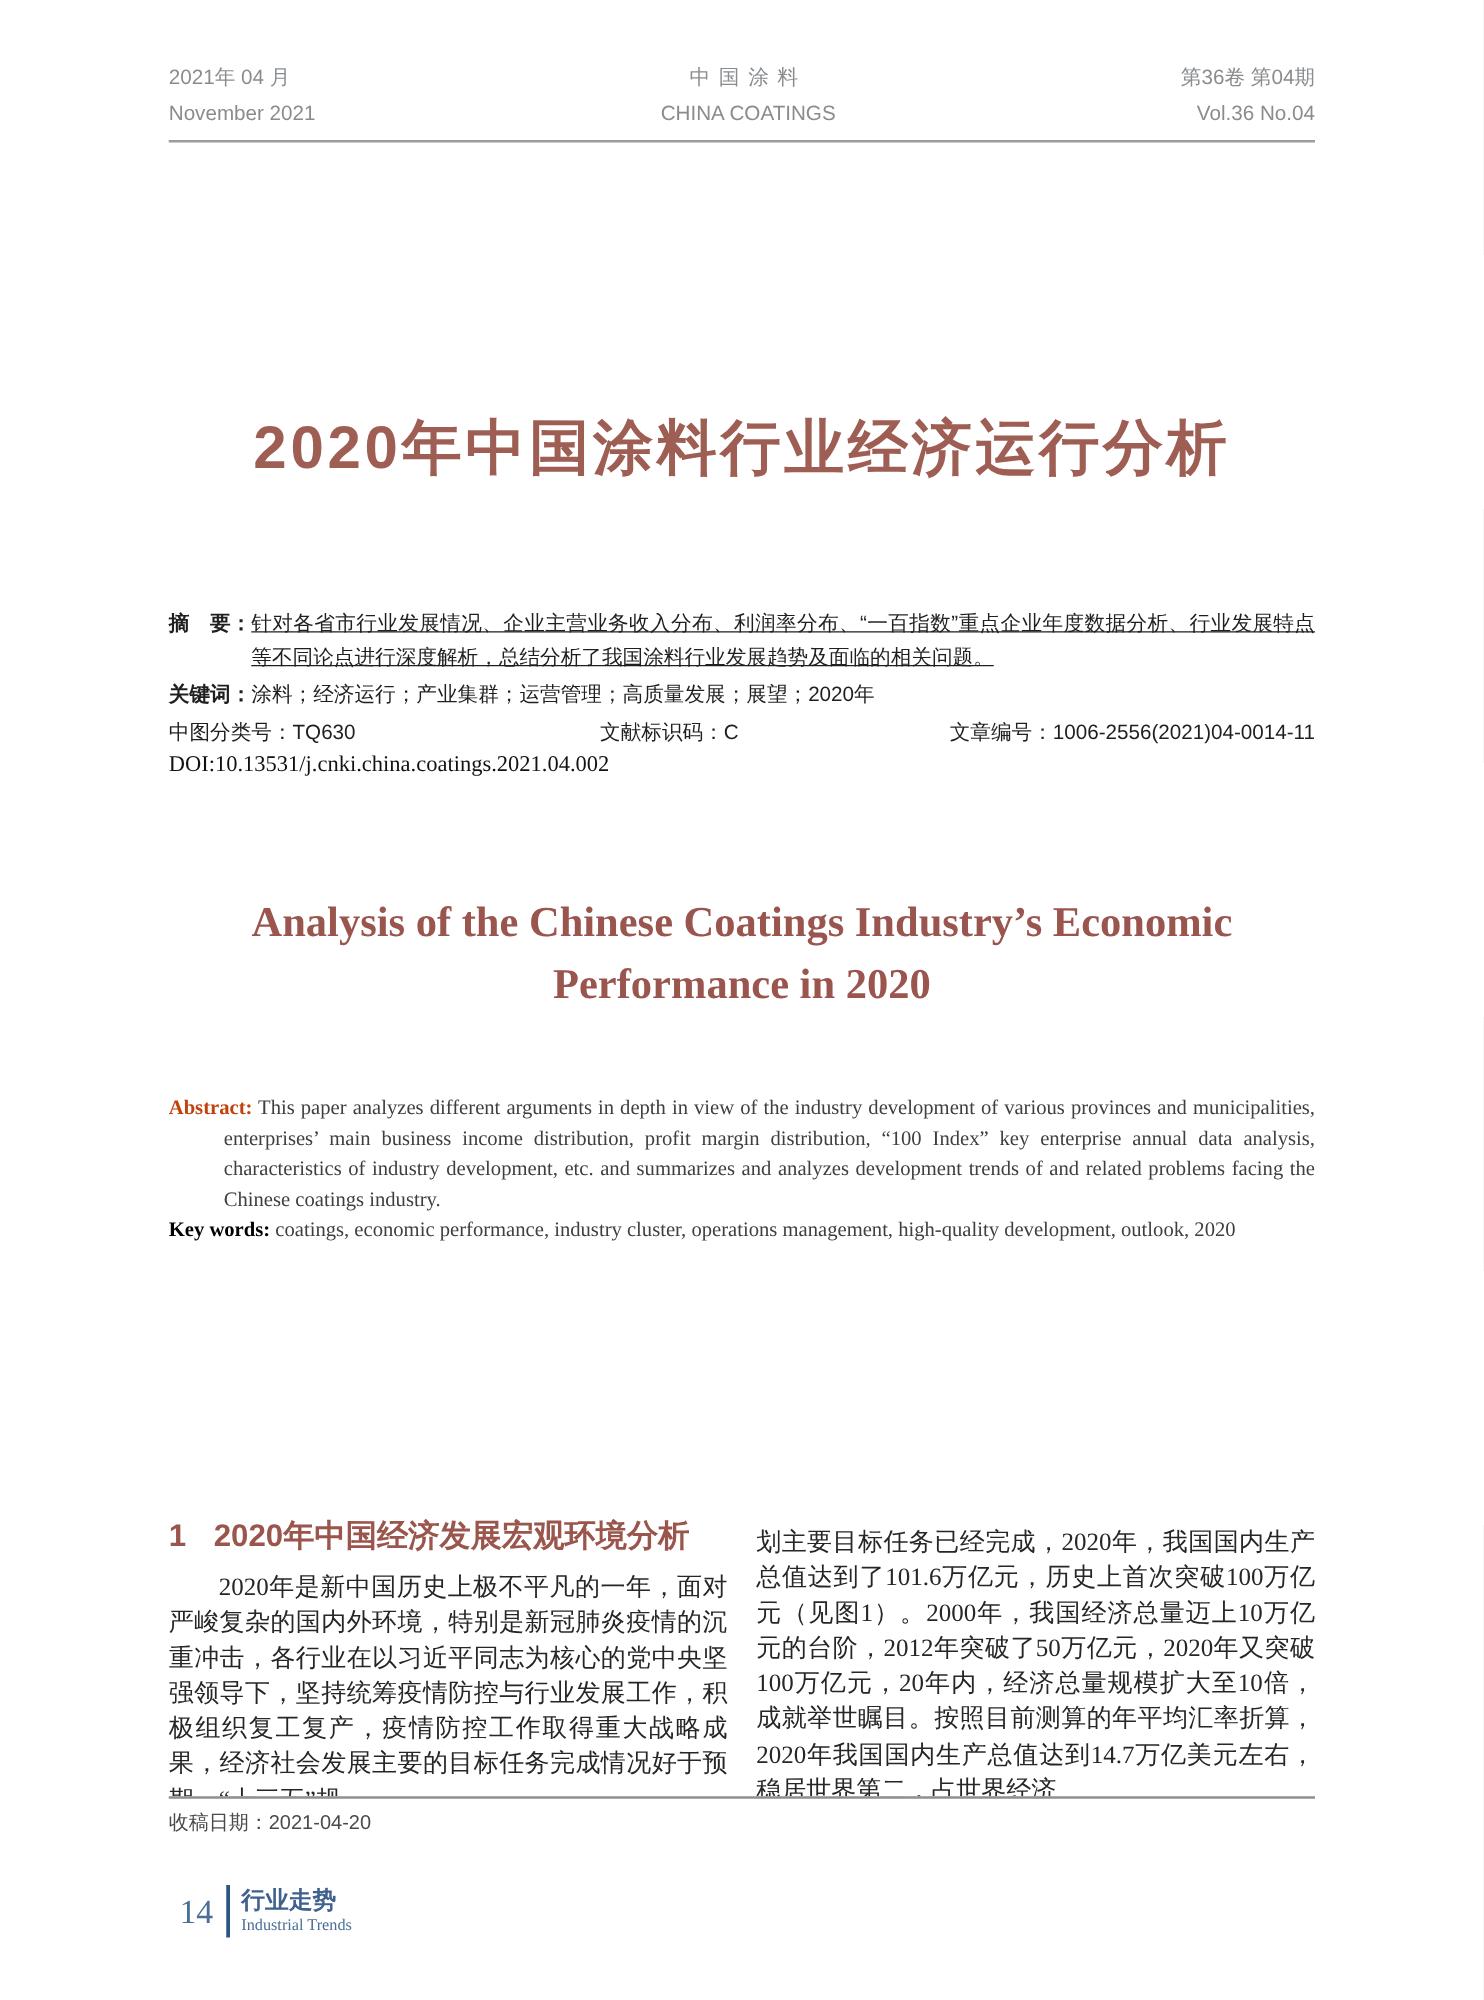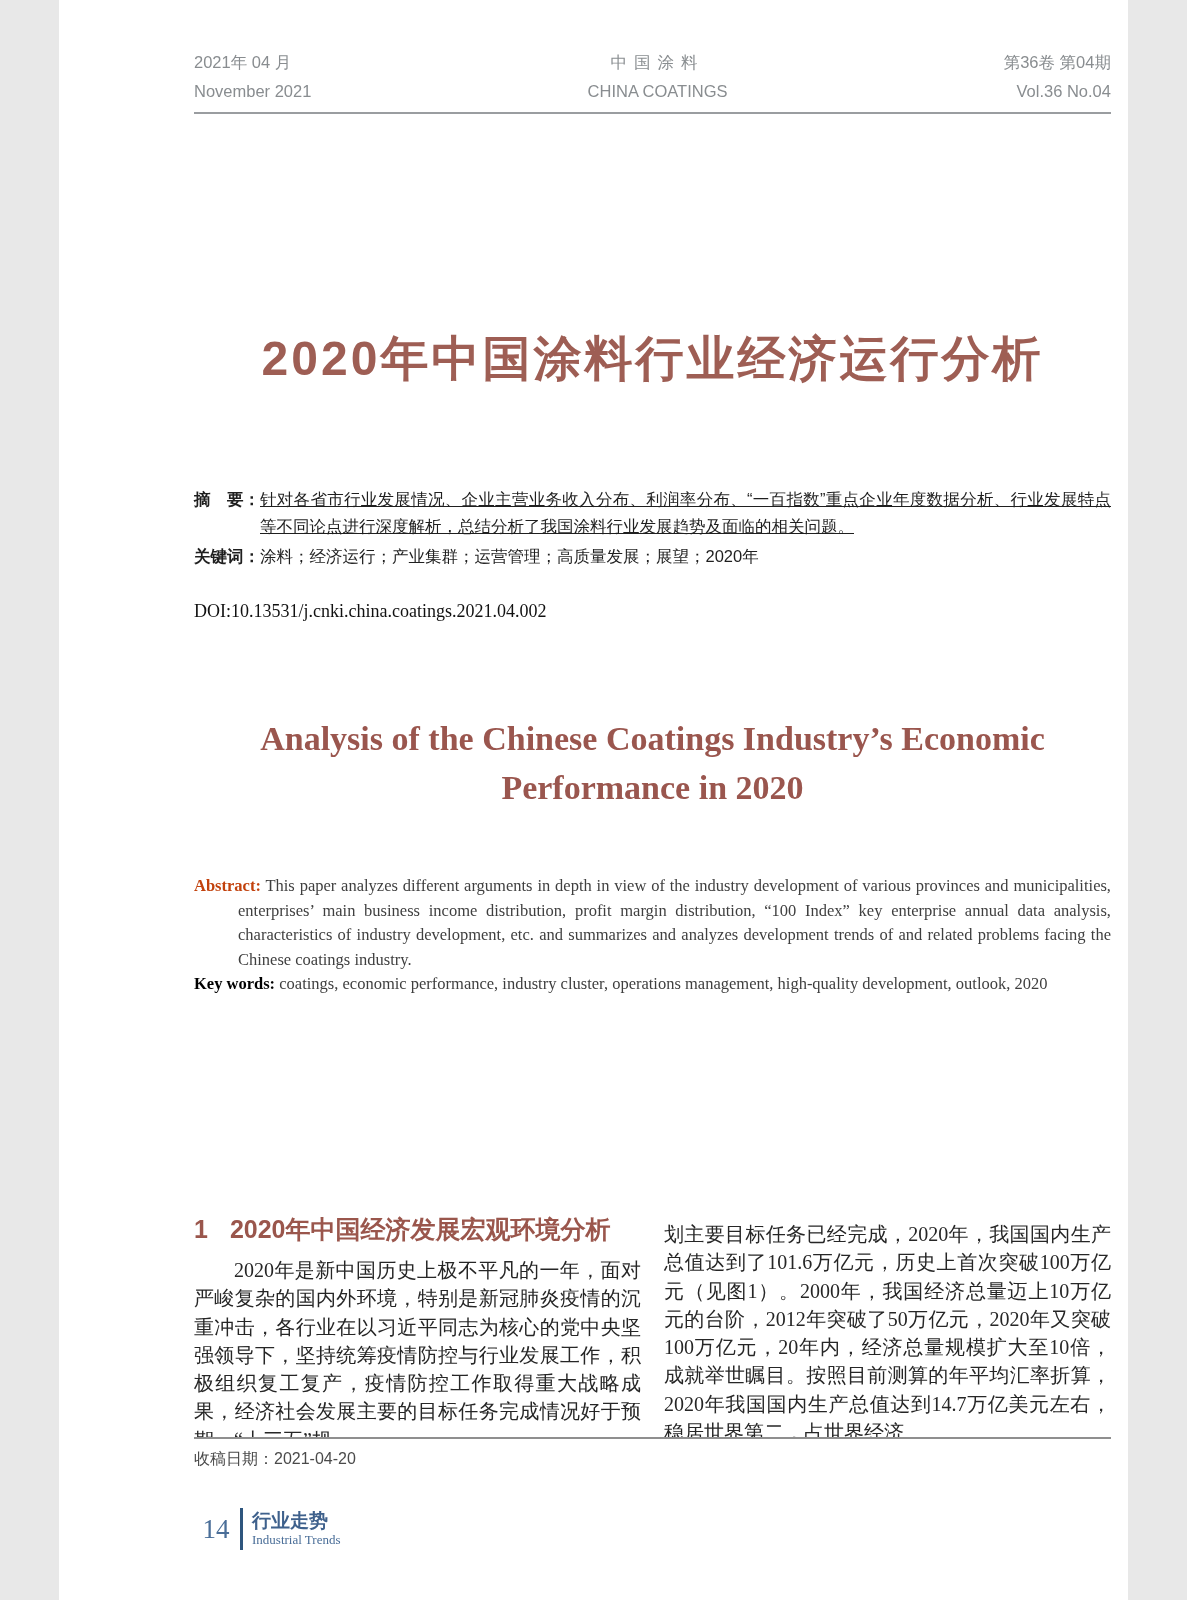--- a/index.html
+++ b/index.html
@@ -1,18 +1,18 @@
 <!DOCTYPE html>
 <html><head>
 <meta charset="utf-8">
 <style>
   html,body{margin:0;padding:0;background:#e8e8e8;}
   .page{
     position:relative;
-    width:1069px;height:1600px;
+    width:1187px;height:1600px;
     background:#ffffff;
     margin:0 auto;
     overflow:hidden;
     font-family:"Liberation Sans",sans-serif;
     color:#222;
   }
   .abs{position:absolute;left:135px;width:917px;}
 
   
   .jheader{top:48px;display:flex;justify-content:space-between;align-items:flex-start;
@@ -96,20 +96,25 @@
   <div class="abs cnmeta abstract-cn row-hang">
     <span class="lab">摘　要：</span>
     <span class="txt">针对各省市行业发展情况、企业主营业务收入分布、利润率分布、“一百指数”重点企业年度数据分析、行业发展特点等不同论点进行深度解析，总结分析了我国涂料行业发展趋势及面临的相关问题。</span>
   </div>
 
   <div class="abs cnmeta keywords-cn row-hang">
     <span class="lab">关键词：</span>
     <span class="txt">涂料；经济运行；产业集群；运营管理；高质量发展；展望；2020年</span>
   </div>
 
+  <div class="abs cnmeta meta-row">
+    <span class="meta-cell m1"><span>中图分类号：</span><span>TQ630</span></span>
+    <span class="meta-cell m2"><span>文献标识码：</span><span>C</span></span>
+    <span class="meta-cell m3"><span>文章编号：</span><span>1006-2556(2021)04-0014-11</span></span>
+  </div>
 
   <div class="abs doi-line">DOI:10.13531/j.cnki.china.coatings.2021.04.002</div>
 
   <div class="abs title-en">
     <div>Analysis of the Chinese Coatings Industry’s Economic</div>
     <div>Performance in 2020</div>
   </div>
 
 
   <div class="abs abstract-en">

